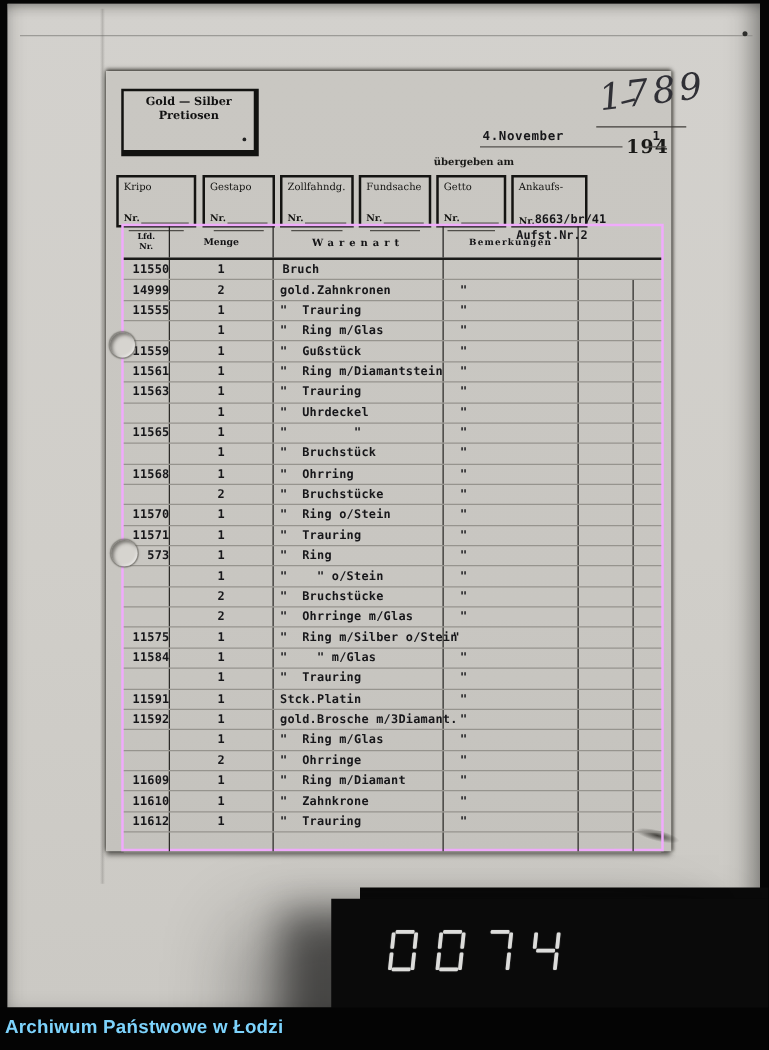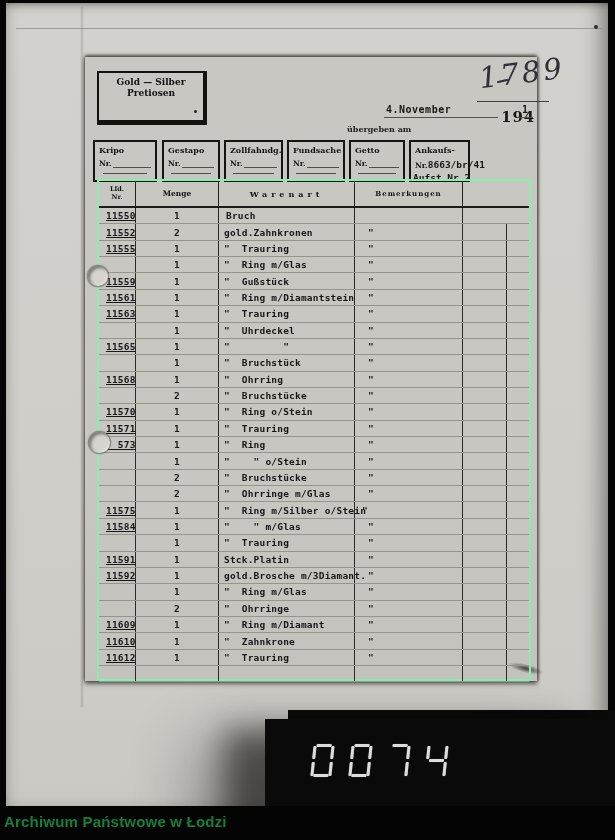--- a/index.html
+++ b/index.html
@@ -44,50 +44,50 @@
     font-family:"DejaVu Sans Mono",monospace;color:#17171a;letter-spacing:.5px;}
   .date-underline{position:absolute;left:384px;top:117px;width:114px;height:1px;background:#54524e;}
   .year-printed{position:absolute;left:501px;top:108px;font-size:15px;font-weight:bold;letter-spacing:1px;color:#1a1a18;}
   .year-underline{position:absolute;left:517px;top:117px;width:16px;height:1px;background:#54524e;}
   .year-typed{position:absolute;left:522px;top:104px;font-size:10px;font-weight:bold;
     font-family:"DejaVu Sans Mono",monospace;color:#17171a;}
   
   .field{position:absolute;top:140px;height:38px;border:2px solid #141412;color:#131311;}
   .f1{left:93px;width:60px;} .f2{left:162px;width:54px;} .f3{left:224px;width:55px;}
   .f4{left:287px;width:54px;} .f5{left:349px;width:52px;} .f6{left:409px;width:57px;}
-  .field .flabel{font-size:8px;font-weight:bold;margin:3px 0 4px 4px;white-space:nowrap;}
+  .field .flabel{font-size:8px;font-weight:normal;margin:3px 0 16px 4px;white-space:nowrap;}
   .field .nrrow{display:flex;align-items:flex-end;margin:2px 4px 0 4px;}
   .field .nrlbl{font-size:7.5px;font-weight:bold;}
   .field .nrfill{flex:1;border-bottom:1px solid #504e4a;height:8px;margin-left:1px;}
   .field .botline{margin:4px auto 0;width:74%;border-bottom:1px solid #504e4a;height:1px;}
   .typedval{font-size:9.5px;font-weight:bold;font-family:"DejaVu Sans Mono",monospace;
     color:#17171a;white-space:nowrap;}
   .f6 .nrrow{margin-top:1px;}
   .f6 .val2{margin:2px 0 0 2px;}
   
   .dtable{position:absolute;left:97px;top:179px;width:434px;height:502px;
-    border:2px solid #86efac;box-sizing:border-box;color:#131315;}
+    border:2px solid #f0abfc;box-sizing:border-box;color:#131315;}
   .thead{display:grid;grid-template-columns:37px 83px 136px 108px 1fr;height:25px;
     border-bottom:2px solid #1b1b19;}
   .thead>div{border-right:1.5px solid #232220;display:flex;flex-direction:column;
     align-items:center;justify-content:center;font-weight:bold;}
   .thead>div:last-child{border-right:none;}
   .h-lfd{font-size:6.5px;line-height:1.15;}
   .h-menge{font-size:7.5px;}
   .h-ware{font-size:8px;letter-spacing:4px;}
   .h-bem{font-size:7px;letter-spacing:1px;}
   .tbody{position:relative;}
   .trow{display:grid;grid-template-columns:37px 83px 136px 108px 44px 1fr;
     height:16.37px;border-bottom:1px solid #96948e;box-sizing:border-box;
     font-family:"DejaVu Sans Mono",monospace;font-size:9.5px;font-weight:bold;
     letter-spacing:.2px;color:#17171a;}
   .trow>div{border-right:1.5px solid #2b2a27;display:flex;align-items:center;
     white-space:pre;overflow:visible;}
   .trow>div:last-child{border-right:none;}
-  .c-nr{padding-left:7px;text-decoration:underline;}
+  .c-nr{padding-left:7px;}
   .c-menge{justify-content:center;}
   .c-ware{padding-left:5px;}
   .c-bem{padding-left:7px;}
   
   .hole{position:absolute;border-radius:50%;background:#d6d4cf;
     box-shadow:inset 2px 2px 3px rgba(60,58,54,.6),inset -1px -1px 2px rgba(255,255,255,.45),
                0 0 1px 1.2px rgba(95,93,88,.65);}
   .hole1{left:88px;top:266px;width:20px;height:20px;}
   .hole2{left:89px;top:432px;width:21px;height:21px;}
   
@@ -100,21 +100,21 @@
   .seg-a{left:3px;top:0;width:15px;height:3px;}
   .seg-b{right:0;top:1.5px;width:3px;height:13.5px;}
   .seg-c{right:0;bottom:1.5px;width:3px;height:13.5px;}
   .seg-d{left:3px;bottom:0;width:15px;height:3px;}
   .seg-e{left:0;bottom:1.5px;width:3px;height:13.5px;}
   .seg-f{left:0;top:1.5px;width:3px;height:13.5px;}
   .seg-g{left:3px;top:15px;width:15px;height:3px;}
   
   .strip{position:absolute;left:0;top:806px;width:615px;height:34px;background:#040404;}
   .caption{position:absolute;left:4px;top:813px;font-family:"Liberation Sans",sans-serif;
-    font-size:15px;font-weight:bold;color:#15803d;letter-spacing:.2px;}
+    font-size:15px;font-weight:bold;color:#7dd3fc;letter-spacing:.2px;}
 </style>
 </head>
 <body>
 
 <div class="stage">
 
   <div class="backing">
     <div class="backing-line"></div>
     <div class="backing-dot"></div>
     <div class="fold"></div>
@@ -202,21 +202,21 @@
     </div>
     <div class="tbody" id="table-body">
         <div class="trow">
           <div class="c-nr">11550</div>
           <div class="c-menge">1</div>
           <div class="c-bem">Bruch</div>
           <div class="c-x1"></div>
           <div class="c-x2"></div>
         </div>
         <div class="trow">
-          <div class="c-nr">11552</div>
+          <div class="c-nr">14999</div>
           <div class="c-menge">2</div>
           <div class="c-ware">gold.Zahnkronen</div>
           <div class="c-bem"> "</div>
           <div class="c-x1"></div>
           <div class="c-x2"></div>
         </div>
         <div class="trow">
           <div class="c-nr">11555</div>
           <div class="c-menge">1</div>
           <div class="c-ware">"  Trauring</div>

